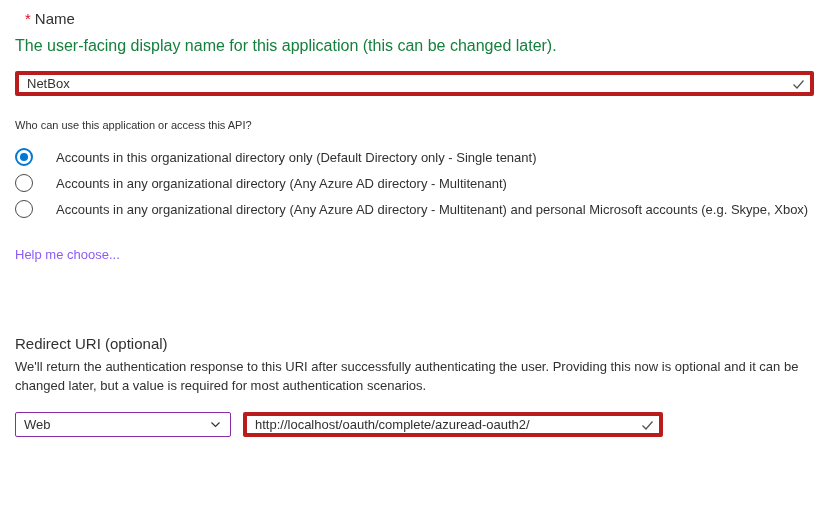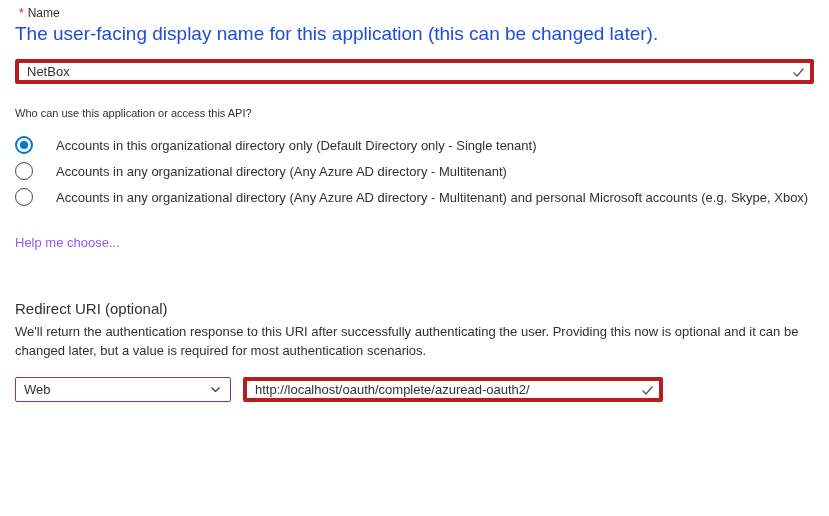--- a/index.html
+++ b/index.html
@@ -11,33 +11,33 @@
   }
   .page {
     width: 829px;
     height: 516px;
     box-sizing: border-box;
     padding: 0 15px;
     overflow: hidden;
     background: #ffffff;
   }
   .field-title {
-    font-size: 12px;
+    font-size: 15px;
     font-weight: 400;
     color: #323130;
-    margin: 4px;
+    margin: 10px;
     line-height: 18px;
   }
   .required-marker {
     color: #e00b1c;
     margin-right: 4px;
   }
   .field-desc {
-    font-size: 19px;
-    color: #1d4ed8;
+    font-size: 16px;
+    color: #15803d;
     line-height: 16px;
   }
   .input-wrap {
     position: relative;
     margin-top: 17px;
     height: 25px;
   }
   .text-input {
     width: 100%;
     height: 25px;
@@ -110,21 +110,21 @@
     white-space: nowrap;
   }
   .help-link {
     display: inline-block;
     margin-top: 25px;
     font-size: 13px;
     color: #8b5cf6;
     text-decoration: none;
     cursor: pointer;
   }
-  .sect-redirect { margin-top: 49px; }
+  .sect-redirect { margin-top: 72px; }
   .redirect-desc {
     font-size: 13px;
     color: #323130;
     margin-top: 4px;
     line-height: 19px;
     max-width: 802px;
   }
   .controls-row {
     margin-top: 17px;
     display: flex;

